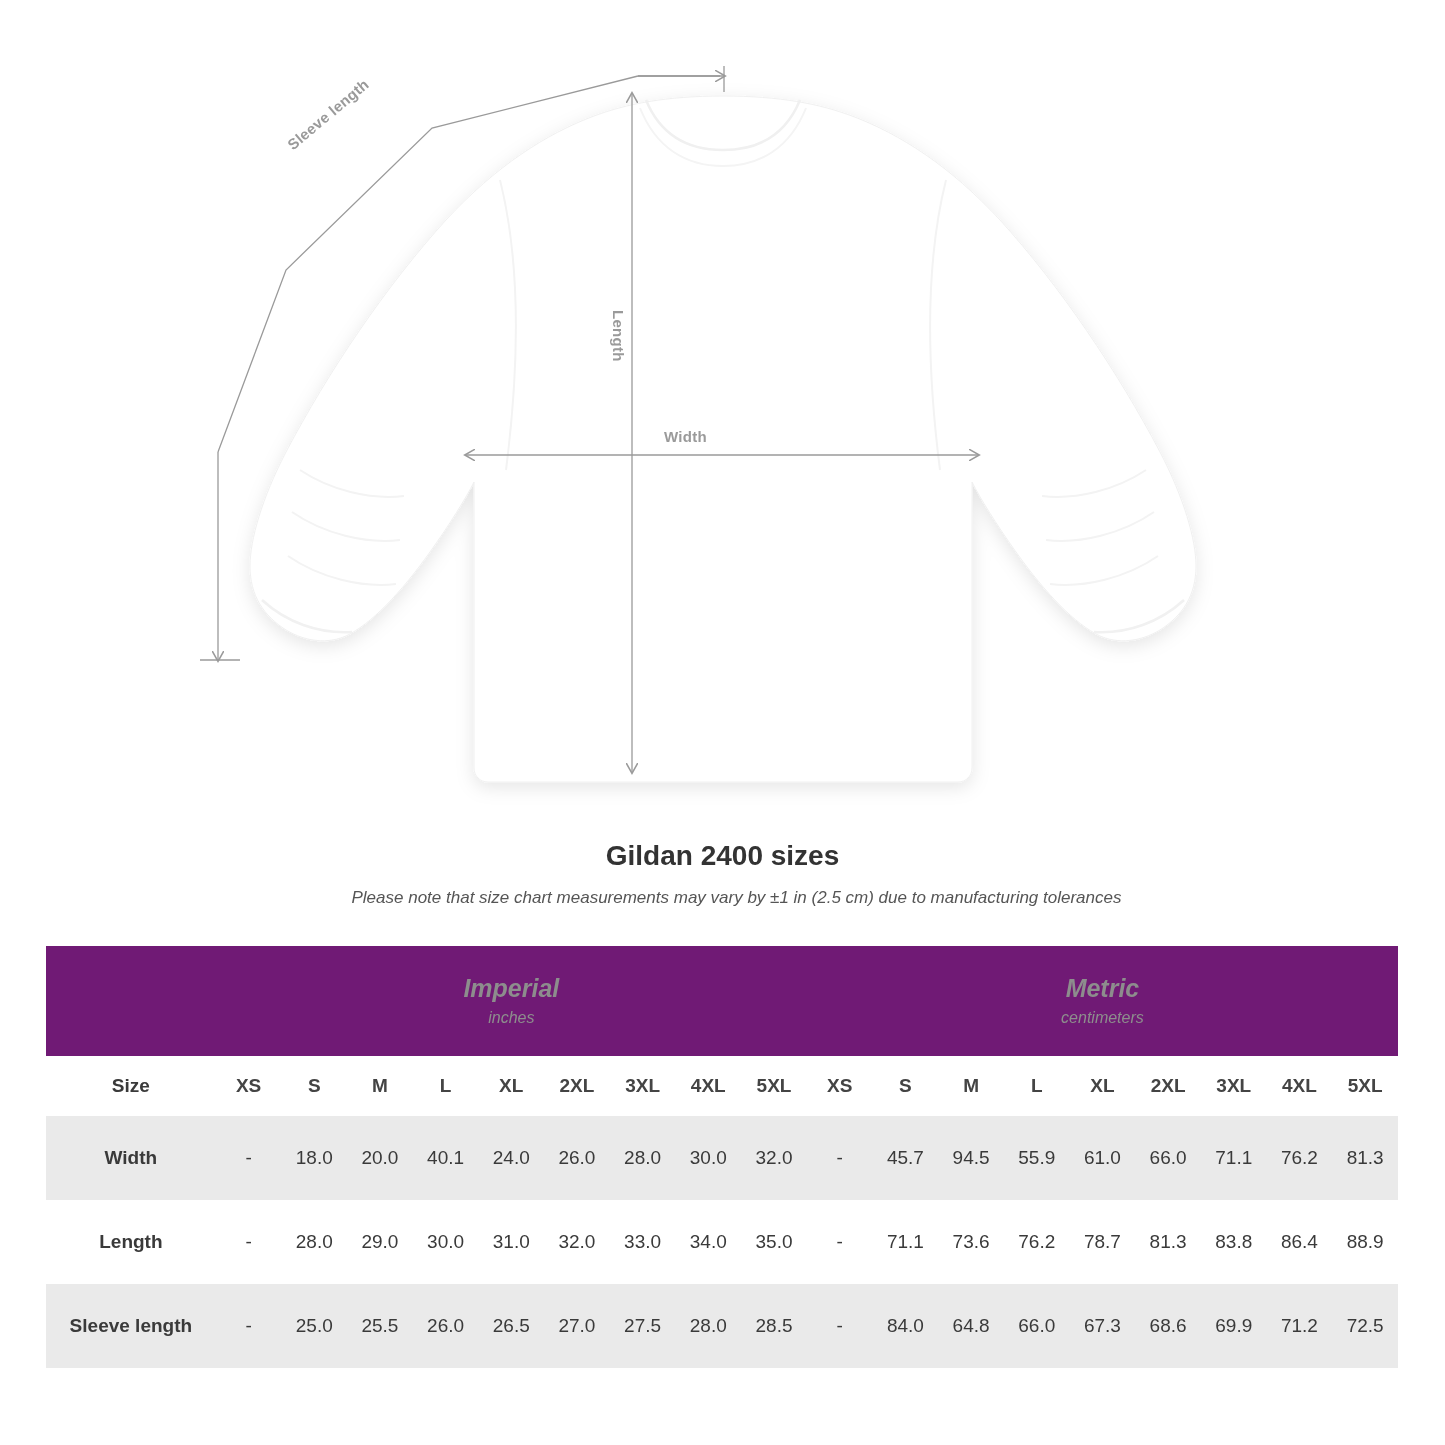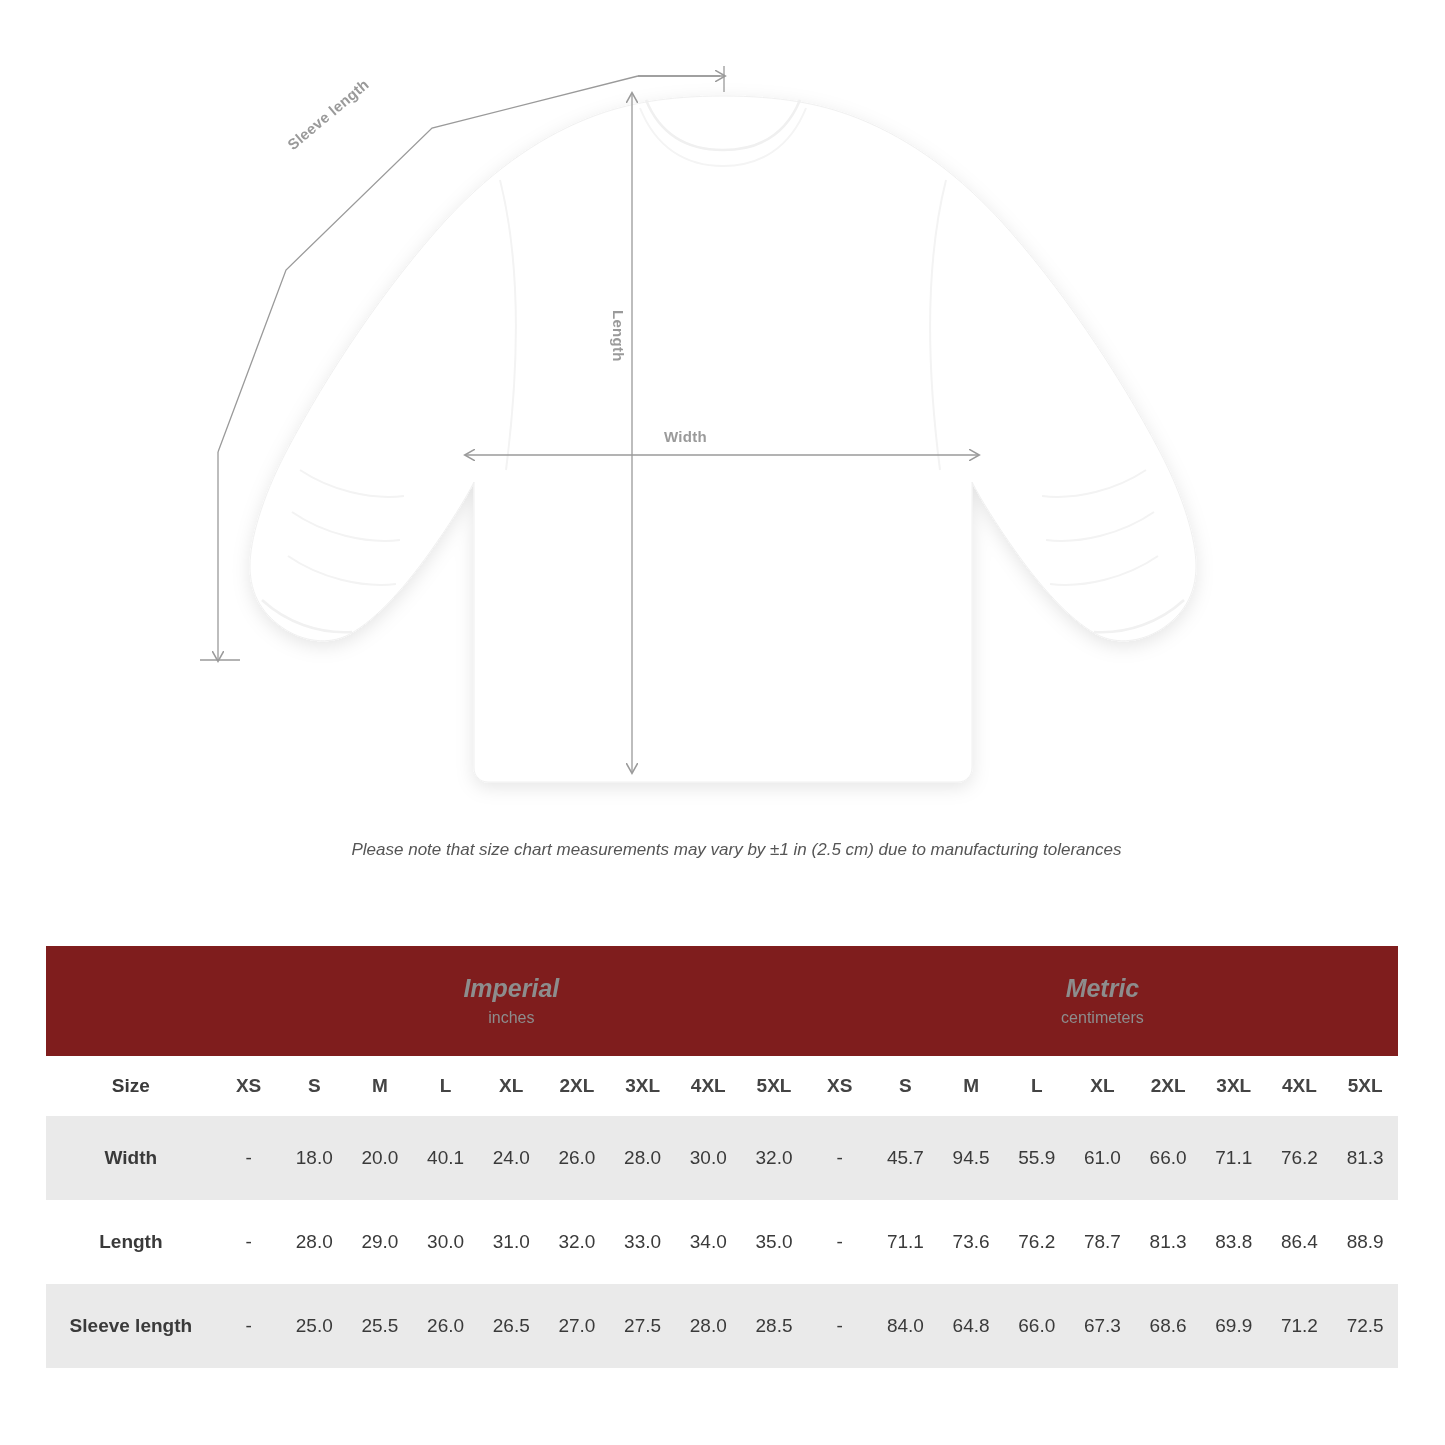--- a/index.html
+++ b/index.html
@@ -78,33 +78,34 @@
     border-collapse: collapse;
     table-layout: fixed;
   }
   table.size-table td, table.size-table th {
     text-align: center;
     vertical-align: middle;
     border: none;
   }
   
   .unit-row td {
-    background: #7f1d1d;
+    background: #701a75;
     height: 110px;
     padding: 0;
   }
   .unit-name {
     font-size: 25px;
     font-weight: bold;
     font-style: italic;
     color: #8d8d8d;
     line-height: 1.1;
   }
   .unit-sub {
     font-size: 16px;
+    font-style: italic;
     color: #8d8d8d;
     margin-top: 6px;
   }
   .head-row td {
     background: #ffffff;
     height: 60px;
     font-size: 19px;
     font-weight: bold;
     color: #444444;
   }
@@ -196,20 +197,21 @@
       <line x1="218" y1="452" x2="218" y2="660" stroke="#9a9a9a" stroke-width="1.3" marker-end="url(#arrow-end)"></line>
       <line x1="200" y1="660" x2="240" y2="660" stroke="#9a9a9a" stroke-width="1.3"></line>
     </svg>
 
     <div class="dim-label" id="label-width">Width</div>
     <div class="dim-label" id="label-length">Length</div>
     <div class="dim-label" id="label-sleeve">Sleeve length</div>
   </div>
 
   <div class="title-block">
+    <h1 class="chart-title">Gildan 2400 sizes</h1>
     <p class="chart-note">Please note that size chart measurements may vary by ±1 in (2.5 cm) due to manufacturing tolerances</p>
   </div>
 
   <div class="table-wrap">
     <table class="size-table">
       <colgroup>
         <col class="col-label">
         <col class="col-val">
           <col class="col-val">
           <col class="col-val">

